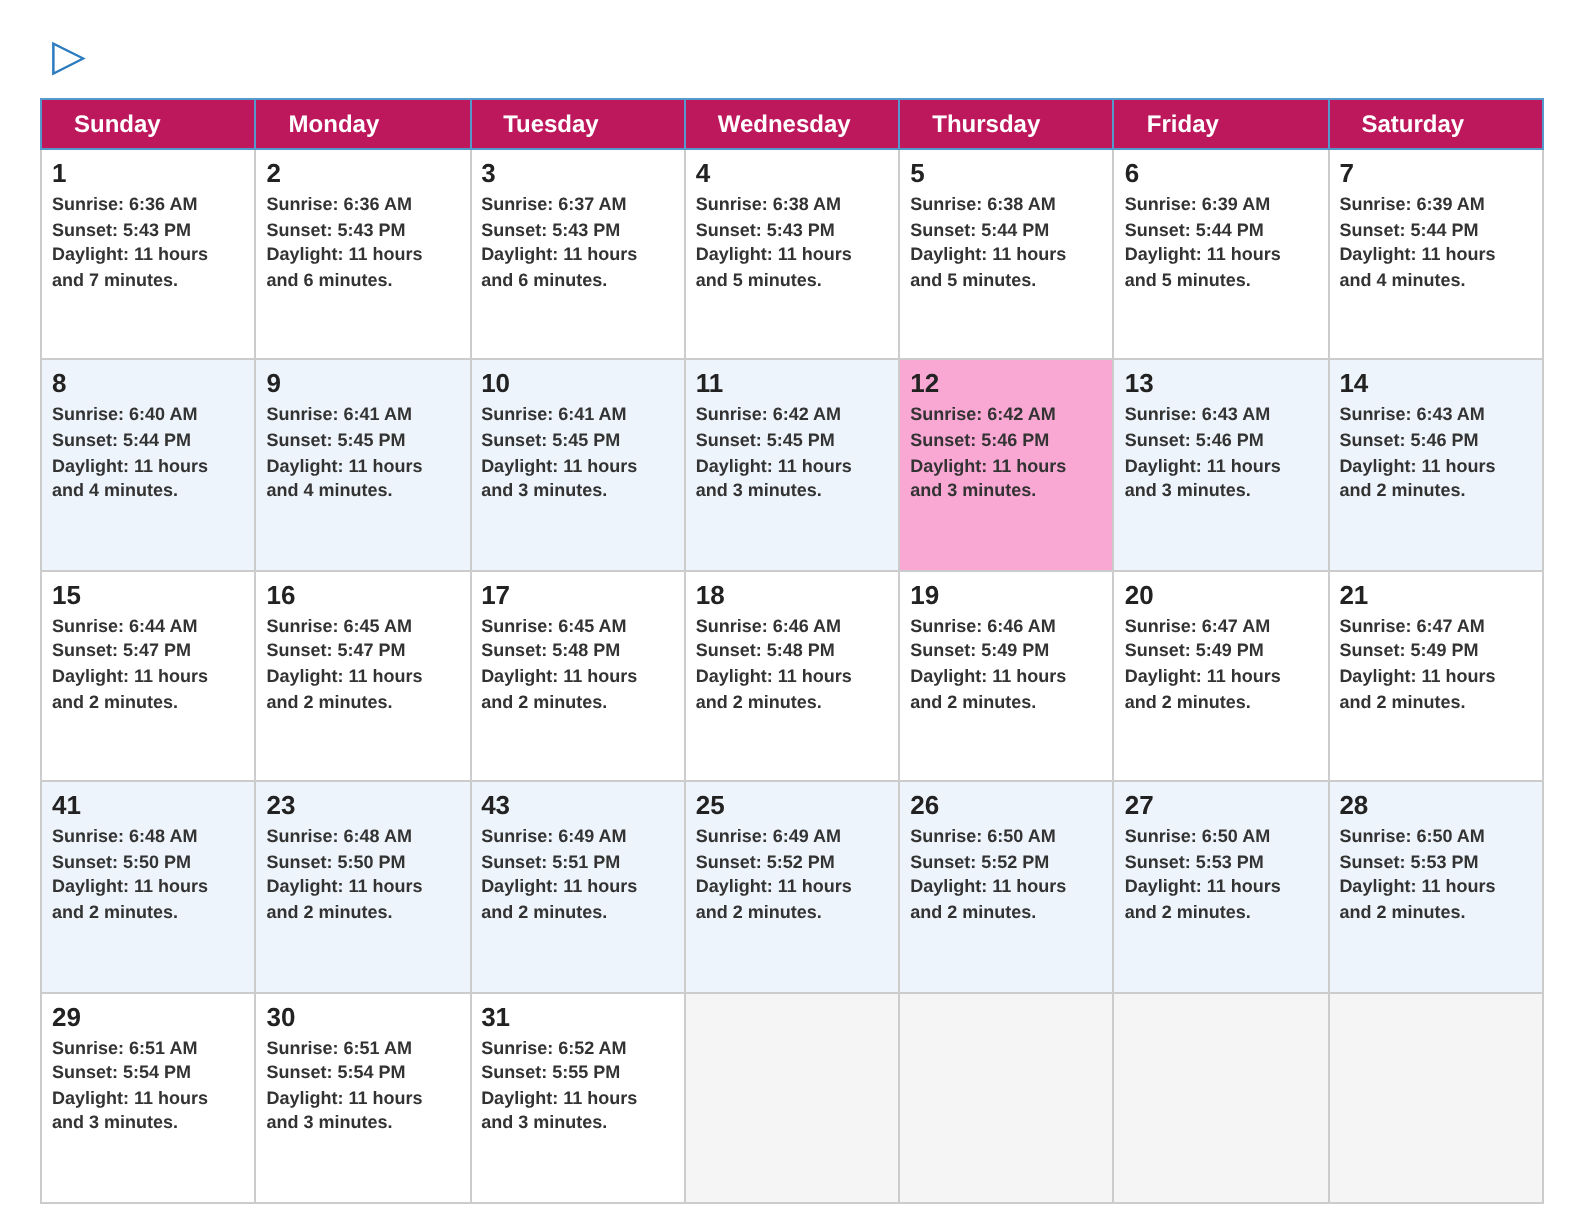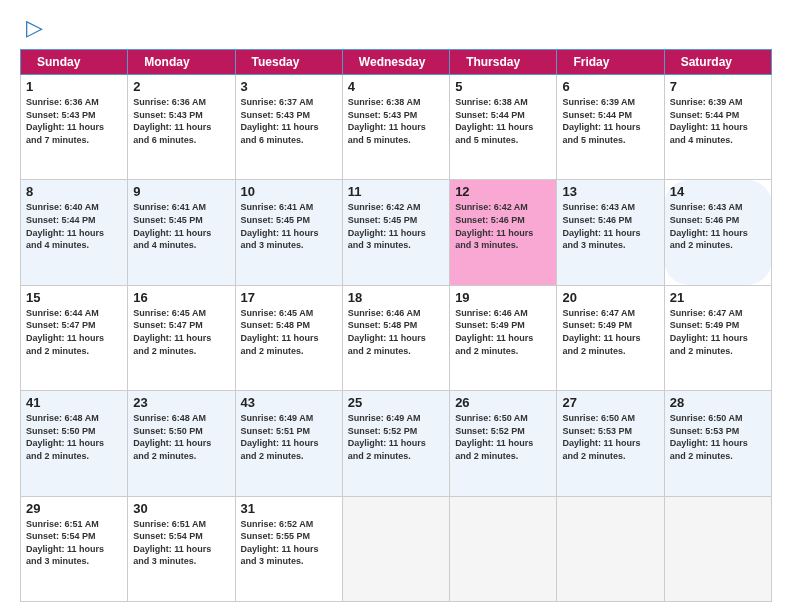--- a/index.html
+++ b/index.html
@@ -182,21 +182,21 @@
             <div class="day-info">Sunrise: 6:42 AM<br>Sunset: 5:45 PM<br>Daylight: 11 hours and 3 minutes.</div>
           </td>
           <td style="background: #f9a8d4;">
             <span class="day-number">12</span>
             <div class="day-info">Sunrise: 6:42 AM<br>Sunset: 5:46 PM<br>Daylight: 11 hours and 3 minutes.</div>
           </td>
           <td style="background: rgb(238, 244, 251);">
             <span class="day-number">13</span>
             <div class="day-info">Sunrise: 6:43 AM<br>Sunset: 5:46 PM<br>Daylight: 11 hours and 3 minutes.</div>
           </td>
-          <td style="background: rgb(238, 244, 251); border-radius: 25px;">
+          <td style="background: rgb(238, 244, 251);">
             <span class="day-number">14</span>
             <div class="day-info">Sunrise: 6:43 AM<br>Sunset: 5:46 PM<br>Daylight: 11 hours and 2 minutes.</div>
           </td>
         </tr>
         <tr>
           <td>
             <span class="day-number">15</span>
             <div class="day-info">Sunrise: 6:44 AM<br>Sunset: 5:47 PM<br>Daylight: 11 hours and 2 minutes.</div>
           </td>
           <td>

